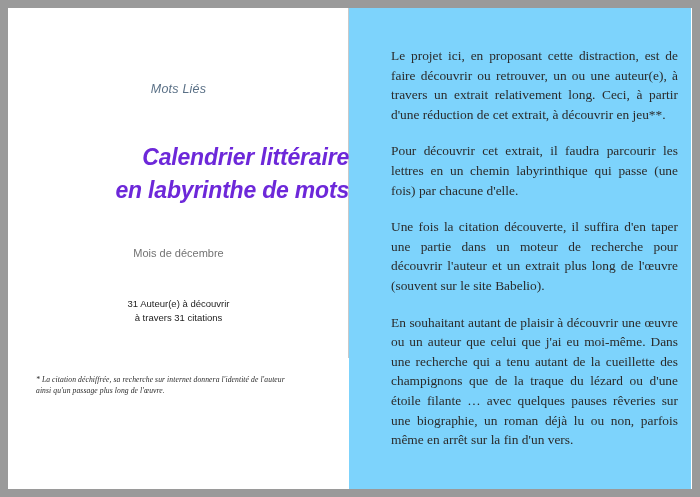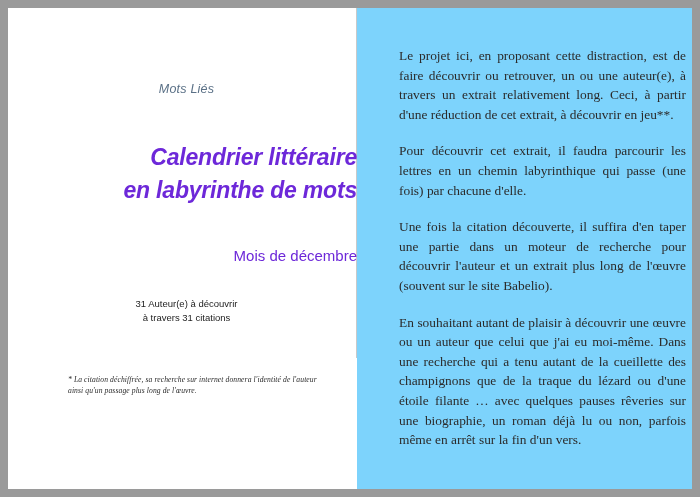--- a/index.html
+++ b/index.html
@@ -29,21 +29,20 @@
 
   
   #left-page {
     position: relative;
     width: 341px;
     height: 350px;
     background: #ffffff;
     box-sizing: border-box;
     border-right: 1px solid #c9c9c9;
     flex: 0 0 341px;
-    margin-left: 8px;
   }
 
   #series-name {
     position: absolute;
     top: 74px;
     left: 0;
     width: 341px;
     text-align: center;
     font-style: italic;
     font-size: 12.5px;
@@ -66,44 +65,44 @@
   }
   #book-title .title-line {
     display: block;
   }
 
   #month-label {
     position: absolute;
     top: 239px;
     left: 0;
     width: 341px;
-    text-align: right;
-    font-size: 15px;
-    color: #6d28d9;
+    text-align: center;
+    font-size: 11px;
+    color: #737373;
   }
 
   #counts-block {
     position: absolute;
     top: 289px;
     left: 0;
     width: 341px;
     text-align: center;
     font-size: 9.5px;
     line-height: 14px;
     color: #1d1d1d;
   }
   #counts-block .count-line {
     display: block;
     text-align: center;
   }
 
   #footnote {
     position: absolute;
     top: 366px;
-    left: 52px;
+    left: 28px;
     width: 260px;
     font-family: "Liberation Serif", serif;
     font-style: italic;
     font-size: 7.6px;
     line-height: 11px;
     color: #2a2a2a;
     text-align: left;
     letter-spacing: 0.1px;
   }
 

